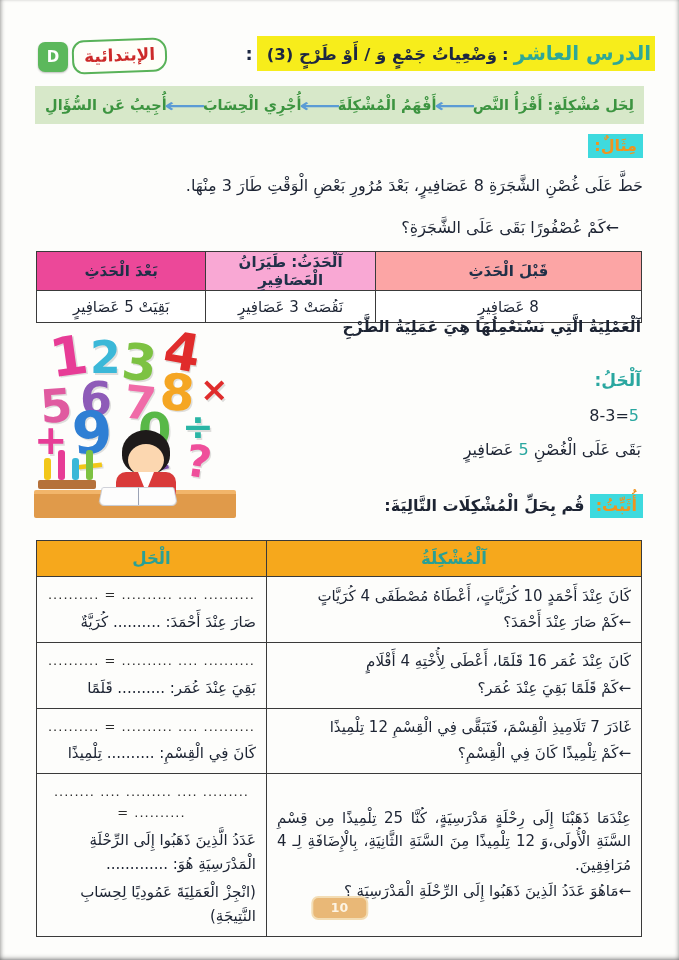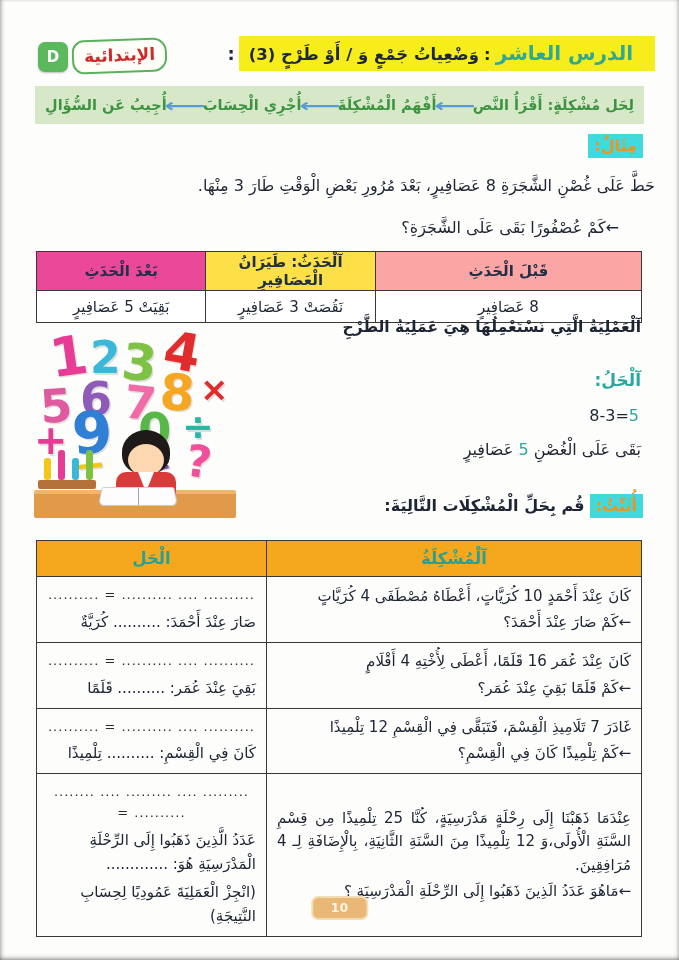--- a/index.html
+++ b/index.html
@@ -4,21 +4,21 @@
 <style>
   html,body{margin:0;padding:0;background:#ffffff;}
   .page{
     position:relative;width:679px;height:960px;margin:0 auto;
     background:#fdfdfb;overflow:hidden;direction:rtl;
     font-family:"DejaVu Sans",sans-serif;color:#1d2433;
     box-shadow:inset 3px 0 4px -2px rgba(60,60,60,.45), inset -3px 0 4px -2px rgba(60,60,60,.35), inset 0 -4px 5px -3px rgba(40,40,40,.5);
   }
   
   .hdr-title-wrap{position:absolute;top:36px;right:24px;display:flex;align-items:center;gap:4px;}
-  .hdr-yellow{background:#f7ed1b;padding:5px 22px 6px 10px;display:inline-block;}
+  .hdr-yellow{background:#f7ed1b;padding:5px 4px 6px 10px;display:inline-block;}
   .lesson-name{font-weight:bold;font-size:20px;color:#2fa896;letter-spacing:-.5px;}
   .lesson-sub{font-weight:bold;font-size:16.5px;color:#1d2742;}
   .hdr-colon{font-weight:bold;font-size:18px;color:#1d2742;}
   .badge-green{
     position:absolute;left:38px;top:42px;width:30px;height:30px;border-radius:7px;
     background:#5cb85c;color:#ffffff;font-weight:bold;font-size:15px;
     display:flex;align-items:center;justify-content:center;box-shadow:0 1px 2px rgba(0,0,0,.25);
   }
   .logo-red{
     position:absolute;left:72px;top:39px;padding:4px 10px 6px 10px;border:2px solid #59b259;border-radius:12px 14px 14px 12px;
@@ -30,30 +30,30 @@
     display:flex;align-items:center;justify-content:space-between;padding:0 10px;box-sizing:border-box;
   }
   .steps-band .step{color:#3c9440;font-weight:bold;font-size:14.5px;white-space:nowrap;}
   .steps-band .arrow{color:#5b9bd5;font-weight:bold;font-size:18px;transform:scaleX(1.6);}
   
   .label-cyan{
     display:inline-block;background:#3edade;color:#f0941f;font-weight:bold;font-size:16px;
     padding:2px 6px 3px 6px;
   }
   .example-label{position:absolute;top:134px;right:36px;}
-  .example-text{position:absolute;top:176px;right:24px;left:36px;text-align:right;font-size:16px;font-weight:500;}
+  .example-text{position:absolute;top:176px;right:36px;left:36px;text-align:right;font-size:16px;font-weight:500;}
   .example-question{position:absolute;top:218px;right:60px;left:36px;text-align:right;font-size:16px;font-weight:400;}
   
   table{border-collapse:collapse;}
   .event-table{position:absolute;top:251px;left:36px;width:606px;table-layout:fixed;}
   .event-table th,.event-table td{border:1.5px solid #3a3a3a;text-align:center;font-size:15px;}
   .event-table th{height:31px;font-weight:bold;color:#203048;}
   .event-table td{height:29px;background:#ffffff;font-weight:500;}
   .hdr-blue{background:#fca5a5;}
-  .hdr-cream{background:#fde047;}
+  .hdr-cream{background:#f9a8d4;}
   .hdr-green{background:#ec4899;}
   .op-note{position:absolute;top:318px;right:38px;left:36px;text-align:right;font-size:15.5px;font-weight:700;}
   
   .solution-label{position:absolute;top:370px;right:38px;color:#2aa7a0;font-weight:bold;font-size:17px;}
   .equation{position:absolute;top:406px;right:40px;font-size:16px;font-weight:400;}
   .teal{color:#2aa7a0;}
   .conclusion{position:absolute;top:440px;right:38px;font-size:16px;font-weight:500;}
   .practice-line{position:absolute;top:494px;right:36px;left:36px;text-align:right;font-size:16px;}
   .practice-rest{font-weight:bold;font-size:16px;color:#1d2433;}
   

